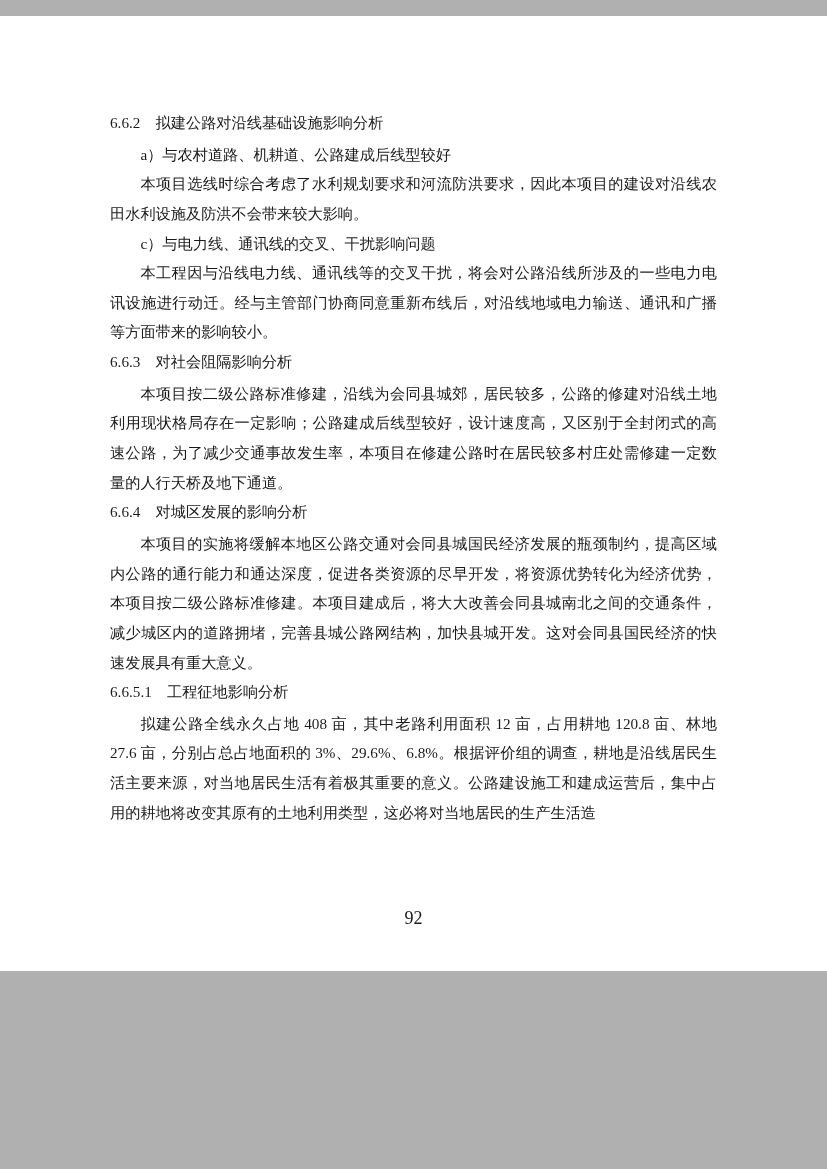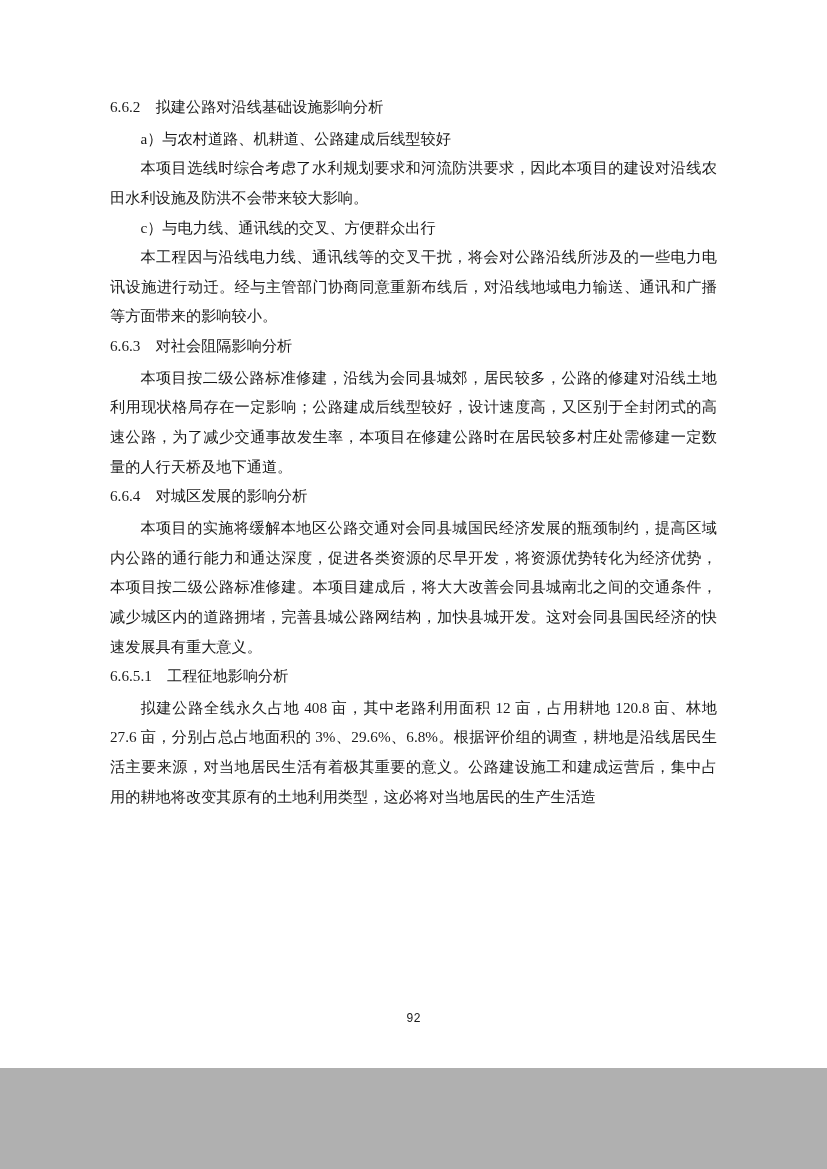--- a/index.html
+++ b/index.html
@@ -5,23 +5,23 @@
   html, body {
     margin: 0;
     padding: 0;
     background: #b0b0b0;
   }
   body {
     font-family: "Liberation Serif", "DejaVu Serif", serif;
   }
   .page {
     width: 827px;
-    height: 1068px;
+    height: 955px;
     background: #ffffff;
-    margin: 0 auto;
+    margin: 16px auto;
     position: relative;
     box-sizing: border-box;
     padding: 92px 110px 24px 110px;
     overflow: hidden;
   }
   .content {
     font-size: 15.2px;
     line-height: 1.95;
     color: #1a1a1a;
     text-align: justify;
@@ -41,35 +41,35 @@
   }
   .para.sub {
     text-indent: 2em;
   }
   .page-number {
     position: absolute;
     left: 0;
     right: 0;
     bottom: 42px;
     text-align: center;
-    font-size: 12px;
+    font-size: 18px;
     color: #1a1a1a;
-    font-family: Liberation Mono, monospace;
+    font-family: Liberation Serif, serif;
   }
 </style>
 </head>
 <body>
 
 <div class="page">
   <div class="content">
 
     <p class="heading">6.6.2    拟建公路对沿线基础设施影响分析</p>
     <p class="para sub">a）与农村道路、机耕道、公路建成后线型较好</p>
     <p class="para">本项目选线时综合考虑了水利规划要求和河流防洪要求，因此本项目的建设对沿线农田水利设施及防洪不会带来较大影响。</p>
-    <p class="para sub">c）与电力线、通讯线的交叉、方便群众出行</p>
+    <p class="para sub">c）与电力线、通讯线的交叉、干扰影响问题</p>
     <p class="para">本工程因与沿线电力线、通讯线等的交叉干扰，将会对公路沿线所涉及的一些电力电讯设施进行动迁。经与主管部门协商同意重新布线后，对沿线地域电力输送、通讯和广播等方面带来的影响较小。</p>
     <p class="heading">6.6.3    对社会阻隔影响分析</p>
     <p class="para">本项目按二级公路标准修建，沿线为会同县城郊，居民较多，公路的修建对沿线土地利用现状格局存在一定影响；公路建成后线型较好，设计速度高，又区别于全封闭式的高速公路，为了减少交通事故发生率，本项目在修建公路时在居民较多村庄处需修建一定数量的人行天桥及地下通道。</p>
     <p class="heading">6.6.4    对城区发展的影响分析</p>
     <p class="para">本项目的实施将缓解本地区公路交通对会同县城国民经济发展的瓶颈制约，提高区域内公路的通行能力和通达深度，促进各类资源的尽早开发，将资源优势转化为经济优势，本项目按二级公路标准修建。本项目建成后，将大大改善会同县城南北之间的交通条件，减少城区内的道路拥堵，完善县城公路网结构，加快县城开发。这对会同县国民经济的快速发展具有重大意义。</p>
     <p class="heading">6.6.5.1    工程征地影响分析</p>
     <p class="para">拟建公路全线永久占地 408 亩，其中老路利用面积 12 亩，占用耕地 120.8 亩、林地 27.6 亩，分别占总占地面积的 3%、29.6%、6.8%。根据评价组的调查，耕地是沿线居民生活主要来源，对当地居民生活有着极其重要的意义。公路建设施工和建成运营后，集中占用的耕地将改变其原有的土地利用类型，这必将对当地居民的生产生活造</p>
 
   </div>
 

